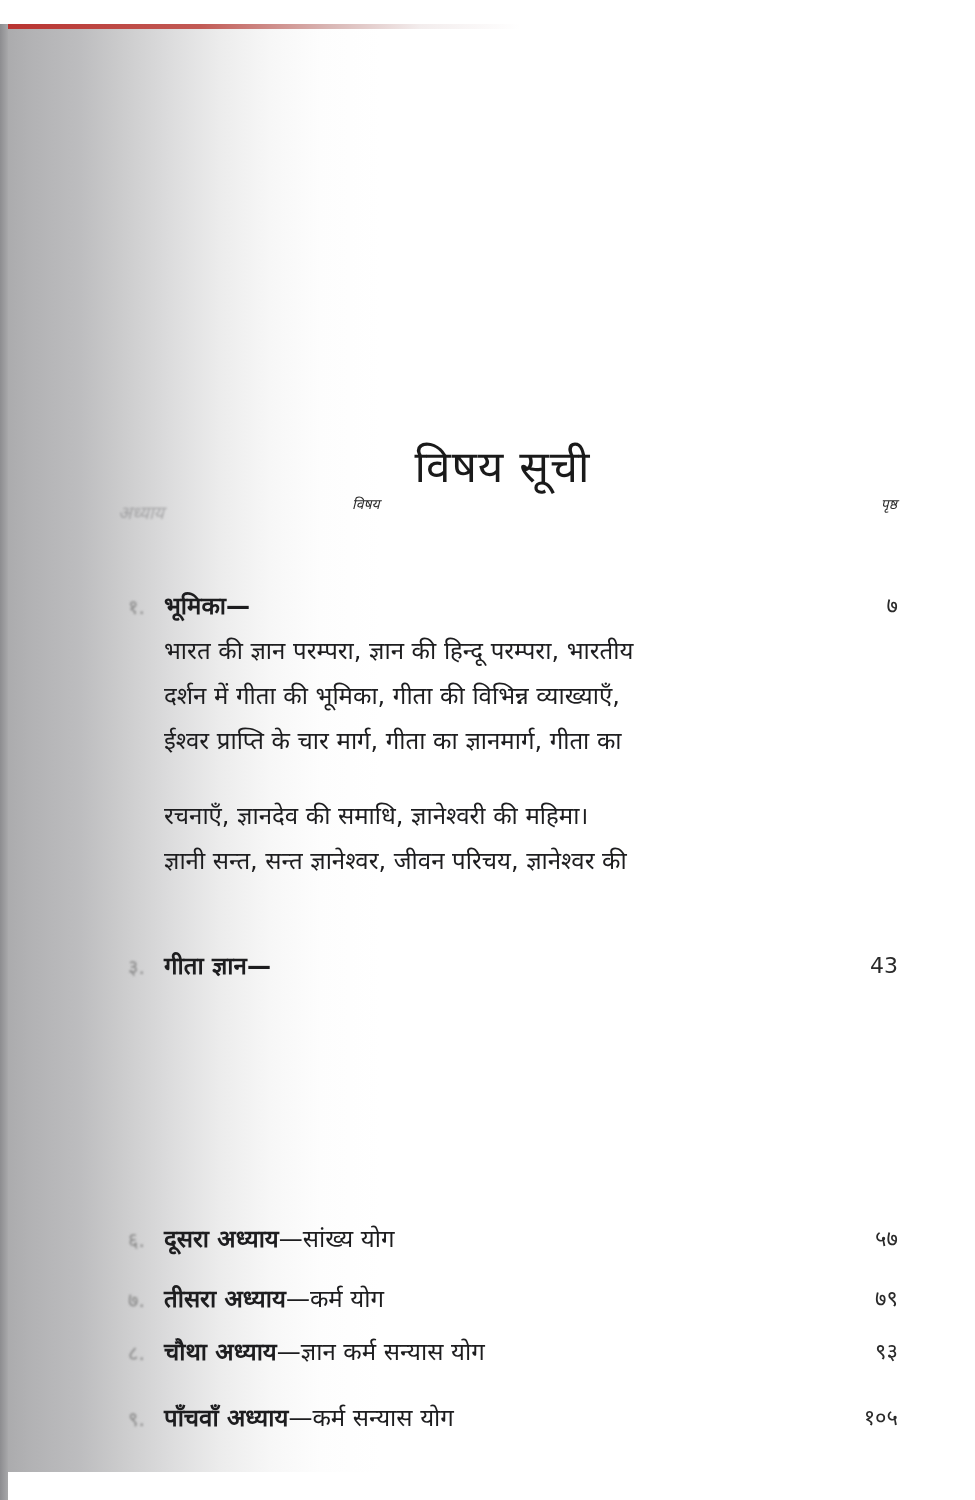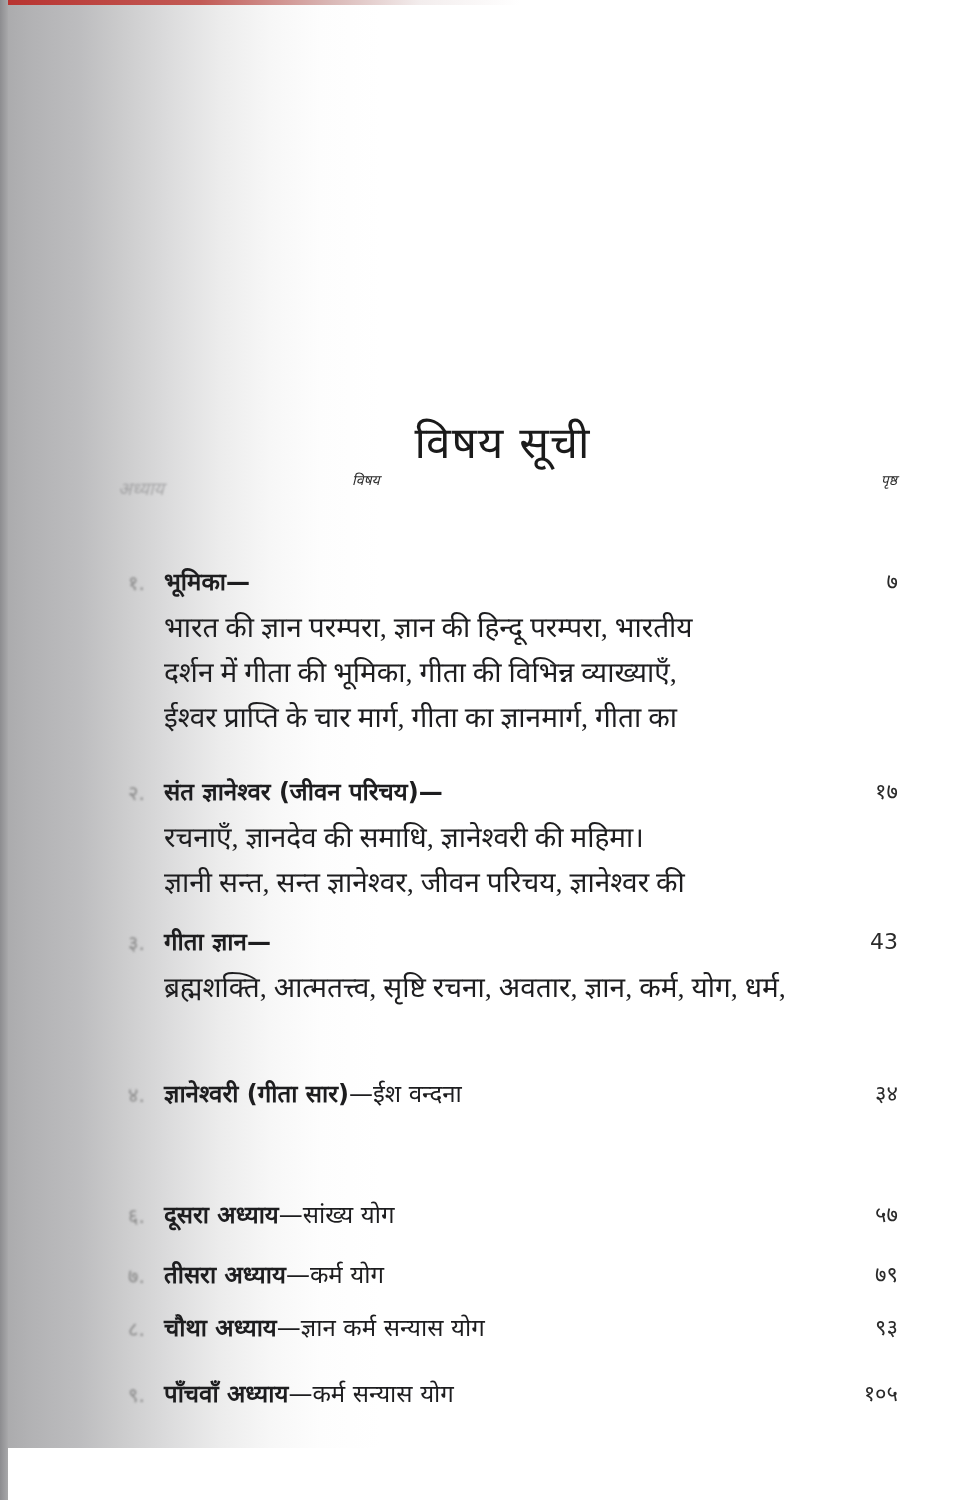--- a/index.html
+++ b/index.html
@@ -21,20 +21,21 @@
           #bdbdbf 80px,
           #cbcbcc 120px,
           #dcdcdd 170px,
           #ececec 220px,
           #f7f7f7 270px,
           #fdfdfd 320px,
           #ffffff 380px,
           #ffffff 975px);
       font-family: "DejaVu Sans", "Liberation Sans", sans-serif;
       color: #1d1d1f;
+      margin-top: 24px;
     }
     .top-band {
       position: absolute;
       left: 0;
       top: 0;
       width: 975px;
       height: 5px;
       background: linear-gradient(to right, #b8322f 0px, #c25a55 200px, #d9b7b5 330px, #f3eded 420px, #ffffff 520px);
     }
     .left-edge {
@@ -97,24 +98,23 @@
     }
     .entry .pg {
       position: absolute;
       right: 0;
       top: 0;
       font-size: 22px;
       color: #2a2a2a;
     }
     .entry .desc {
       padding-left: 36px;
-      font-size: 28px;
+      font-size: 24px;
       line-height: 45px;
       width: 620px;
-      font-family: Liberation Serif, serif;
     }
   </style>
 </head>
 <body>
 
 <div class="page">
   <div class="top-band"></div>
   <div class="left-edge"></div>
 
   <h1 class="title">विषय सूची</h1>
@@ -130,49 +130,36 @@
       <span class="pg">७</span>
     </div>
     <div class="desc">
       <div>भारत की ज्ञान परम्परा, ज्ञान की हिन्दू परम्परा, भारतीय</div>
       <div>दर्शन में गीता की भूमिका, गीता की विभिन्न व्याख्याएँ,</div>
       <div>ईश्वर प्राप्ति के चार मार्ग, गीता का ज्ञानमार्ग, गीता का</div>
     </div>
   </div>
 
   <div class="entry" style="top:770px;">
-    <div class="head-row">
-      <span class="num">२.</span>
-      <span class="heading"><span>संत ज्ञानेश्वर (जीवन परिचय)—</span><span class="sub"></span></span>
-      <span class="pg">१७</span>
-    </div>
     <div class="desc">
       <div>रचनाएँ, ज्ञानदेव की समाधि, ज्ञानेश्वरी की महिमा।</div>
       <div>ज्ञानी सन्त, सन्त ज्ञानेश्वर, जीवन परिचय, ज्ञानेश्वर की</div>
     </div>
   </div>
 
   <div class="entry" style="top:920px;">
     <div class="head-row">
       <span class="num">३.</span>
       <span class="heading"><span>गीता ज्ञान—</span><span class="sub"></span></span>
       <span class="pg">43</span>
     </div>
     <div class="desc" style="width:740px;">
-      <div>ब्रह्मशक्ति, आत्मतत्त्व, सृष्टि रचना, अवतार, ज्ञान, कर्म, योग, धर्म,</div>
     </div>
   </div>
 
-  <div class="entry" style="top:1072px;">
-    <div class="head-row">
-      <span class="num">४.</span>
-      <span class="heading"><span>ज्ञानेश्वरी (गीता सार)</span><span class="sub">—ईश वन्दना</span></span>
-      <span class="pg">३४</span>
-    </div>
-  </div>
 
 
   <div class="entry" style="top:1193px;">
     <div class="head-row">
       <span class="num">६.</span>
       <span class="heading"><span>दूसरा अध्याय</span><span class="sub">—सांख्य योग</span></span>
       <span class="pg">५७</span>
     </div>
   </div>
 

